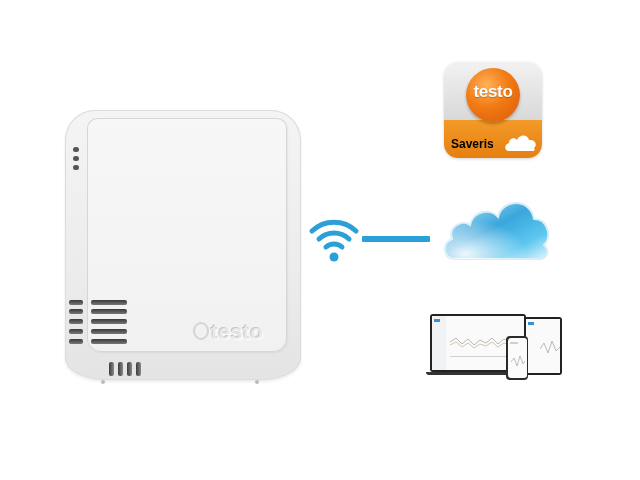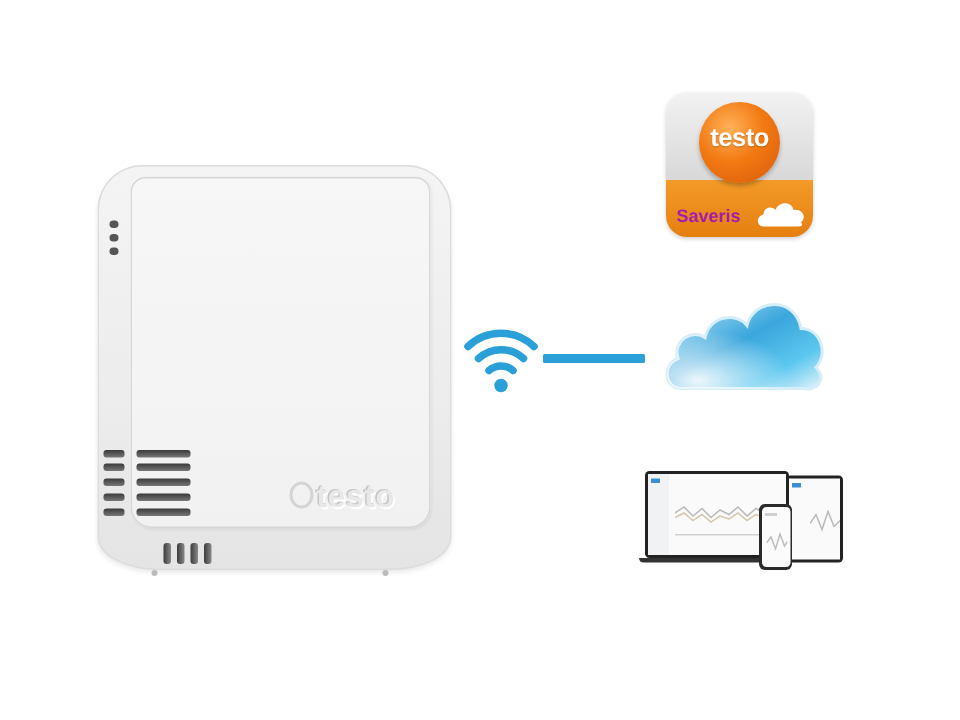--- a/index.html
+++ b/index.html
@@ -23,21 +23,21 @@
 
   
   .cloud { left:440px; top:193px; width:112px; height:72px; }
 
   
   .app { left:444px; top:62px; width:98px; height:96px; border-radius:14px; overflow:hidden; box-shadow:0 1px 3px rgba(0,0,0,0.18); }
   .app-top { left:0; top:0; width:98px; height:58px; background:linear-gradient(180deg,#f2f2f2,#d8d8d8); }
   .app-bot { left:0; top:58px; width:98px; height:38px; background:linear-gradient(180deg,#f39a28,#e57f10); }
   .app-ball { left:22px; top:6px; width:54px; height:54px; border-radius:50%; background:radial-gradient(circle at 38% 32%, #ffb25a 0%, #f27a12 45%, #d9580a 100%); box-shadow:0 2px 3px rgba(0,0,0,0.25); }
   .app-brand { left:22px; top:20px; width:54px; text-align:center; color:#fff; font-weight:bold; font-size:17px; letter-spacing:-0.3px; text-shadow:0 1px 1px rgba(0,0,0,0.25); }
-  .app-name { left:7px; top:75px; color:#a21caf; font-weight:bold; font-size:12px; }
+  .app-name { left:7px; top:75px; color:#000000; font-weight:bold; font-size:12px; }
   .app-cloud { left:60px; top:70px; width:34px; height:20px; }
 
   
   .mock { left:426px; top:312px; width:142px; height:70px; }
   .laptop { left:4px; top:2px; width:96px; height:58px; background:#222; border-radius:3px; }
   .laptop-screen { left:2px; top:2px; width:92px; height:54px; background:#fafafa; }
   .laptop-base { left:0; top:60px; width:104px; height:3px; background:#333; border-radius:0 0 3px 3px; }
   .tablet { left:98px; top:5px; width:38px; height:58px; background:#222; border-radius:3px; }
   .tablet-screen { left:2px; top:2px; width:34px; height:54px; background:#fafafa; }
   .phone { left:80px; top:24px; width:22px; height:44px; background:#2a2a2a; border-radius:4px; }

